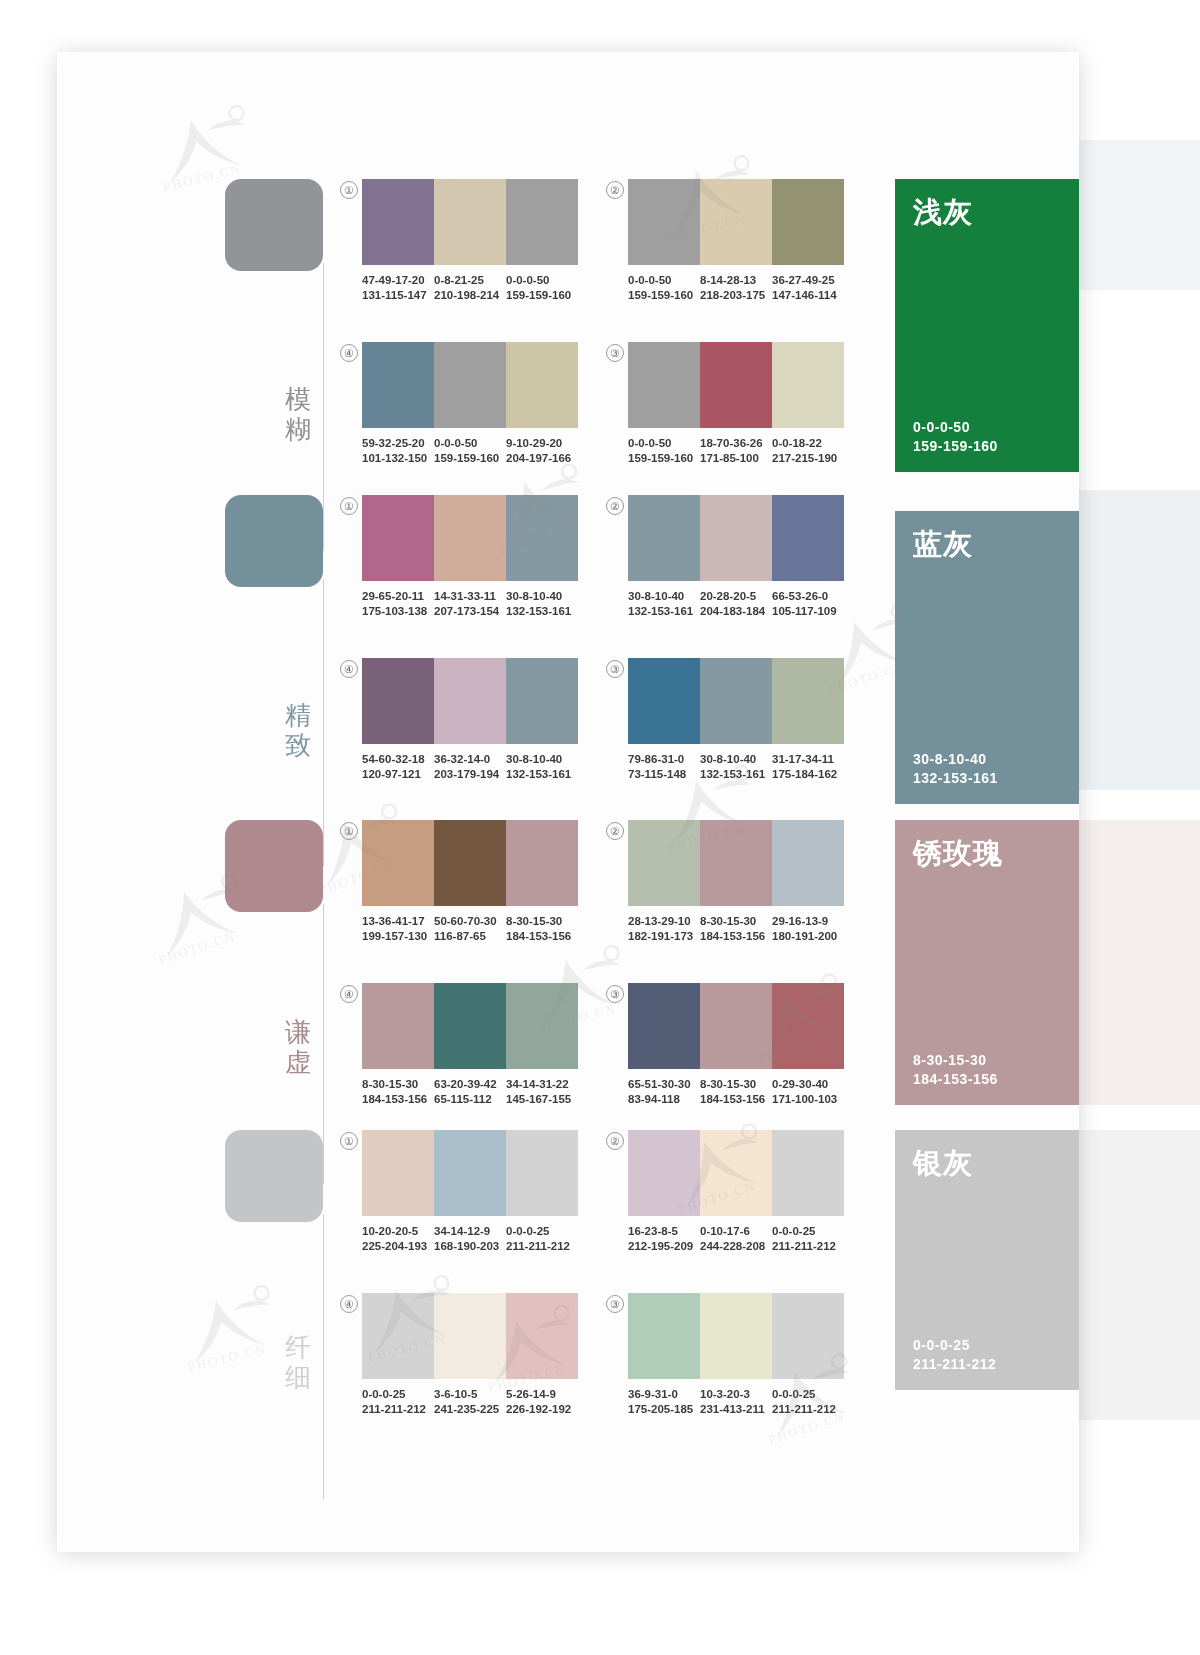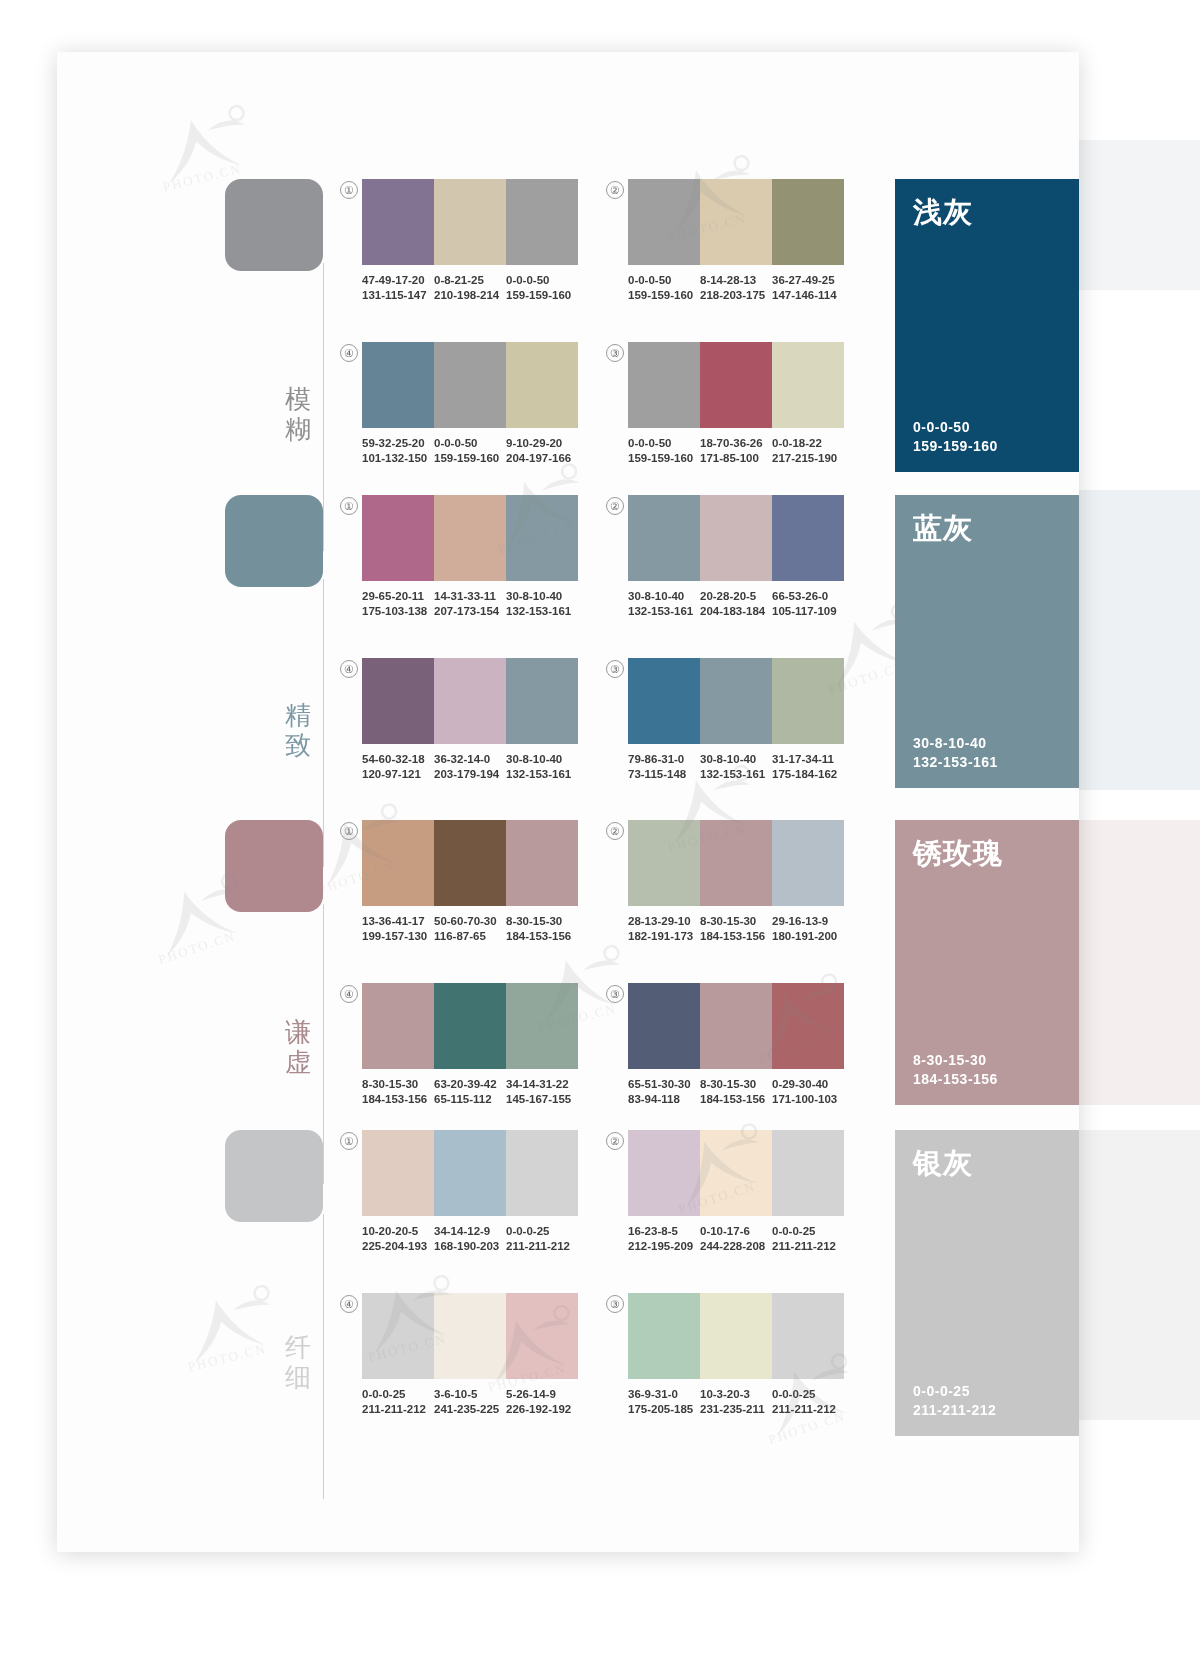--- a/index.html
+++ b/index.html
@@ -223,21 +223,21 @@
               <div>
                 <span>18-70-36-26</span>
                 <span>171-85-100</span>
               </div>
               <div>
                 <span>0-0-18-22</span>
                 <span>217-215-190</span>
               </div>
             </div>
           </div>
-          <div class="panel" style="top: 0px; height: 293px; background: #0c4a6e;">
+          <div class="panel" style="top: 0px; height: 293px; background: #15803d;">
             <div class="ptitle">浅灰</div>
             <div class="pcodes">
               <div>0-0-0-50</div>
               <div>159-159-160</div>
             </div>
           </div>
         </div>
         <div class="group" style="top: 443px;">
           <div class="chip" style="left: 168px; top: 0px; background: rgb(116, 144, 155);"></div>
           <div class="vline" style="left: 266px; top: 84px; height: 288px;"></div>
@@ -326,21 +326,21 @@
               <div>
                 <span>30-8-10-40</span>
                 <span>132-153-161</span>
               </div>
               <div>
                 <span>31-17-34-11</span>
                 <span>175-184-162</span>
               </div>
             </div>
           </div>
-          <div class="panel" style="top: 0px; height: 293px; background: rgb(116, 144, 155);">
+          <div class="panel" style="top: 16px; height: 293px; background: rgb(116, 144, 155);">
             <div class="ptitle">蓝灰</div>
             <div class="pcodes">
               <div>30-8-10-40</div>
               <div>132-153-161</div>
             </div>
           </div>
         </div>
         <div class="group" style="top: 768px;">
           <div class="chip" style="left: 168px; top: 0px; background: rgb(176, 137, 143);"></div>
           <div class="vline" style="left: 266px; top: 84px; height: 280px;"></div>
@@ -524,29 +524,29 @@
               <div style="background: rgb(231, 231, 205);"></div>
               <div style="background: rgb(211, 211, 212);"></div>
             </div>
             <div class="codes">
               <div>
                 <span>36-9-31-0</span>
                 <span>175-205-185</span>
               </div>
               <div>
                 <span>10-3-20-3</span>
-                <span>231-235-211</span>
+                <span>231-413-211</span>
               </div>
               <div>
                 <span>0-0-0-25</span>
                 <span>211-211-212</span>
               </div>
             </div>
           </div>
-          <div class="panel" style="top: 0px; height: 306px; background: rgb(198, 198, 199);">
+          <div class="panel" style="top: 0px; height: 260px; background: rgb(198, 198, 199);">
             <div class="ptitle">银灰</div>
             <div class="pcodes">
               <div>0-0-0-25</div>
               <div>211-211-212</div>
             </div>
           </div>
         </div>
       </div>
     <div id="wm-root">
         <div class="wm-mark" style="left: 95px; top: 60px; transform: rotate(-14deg);">

